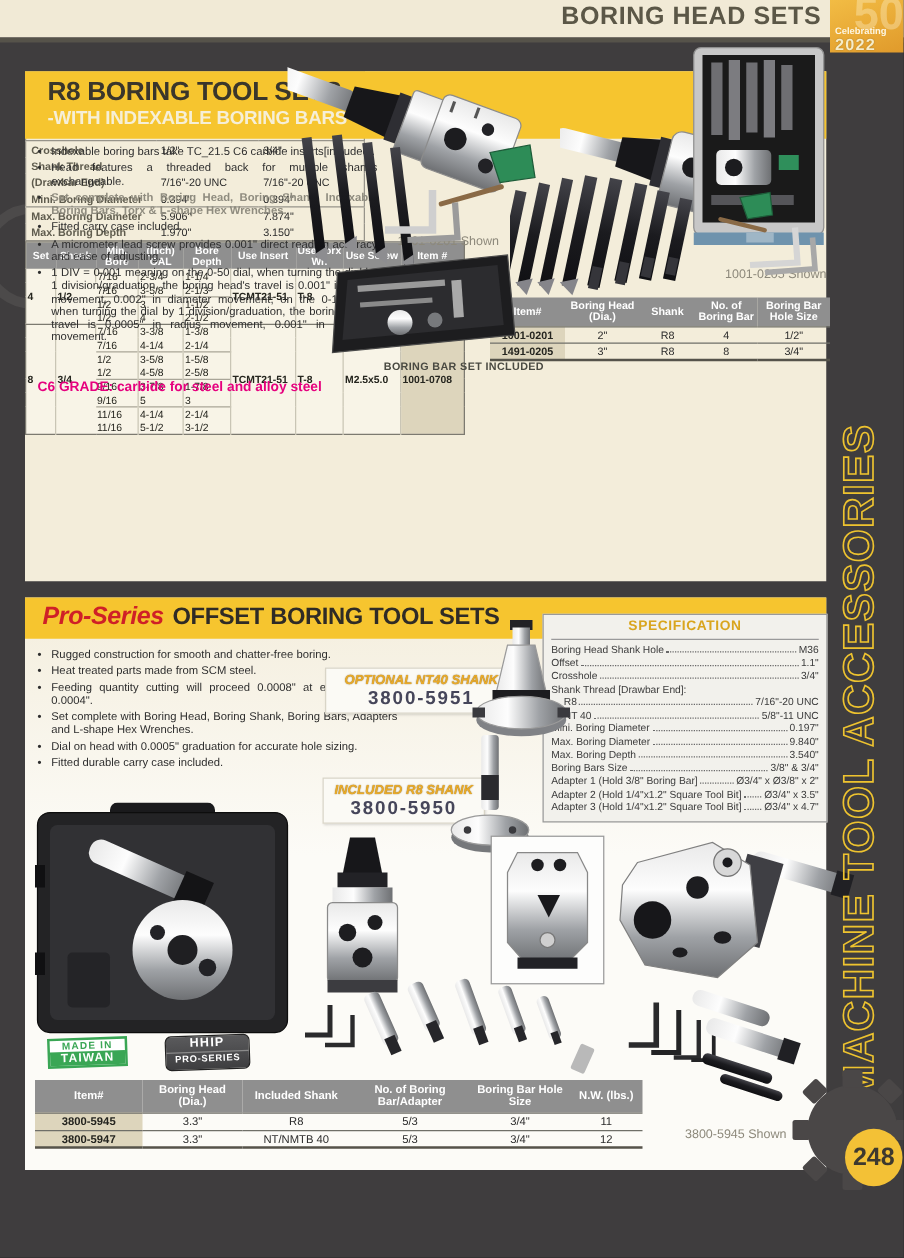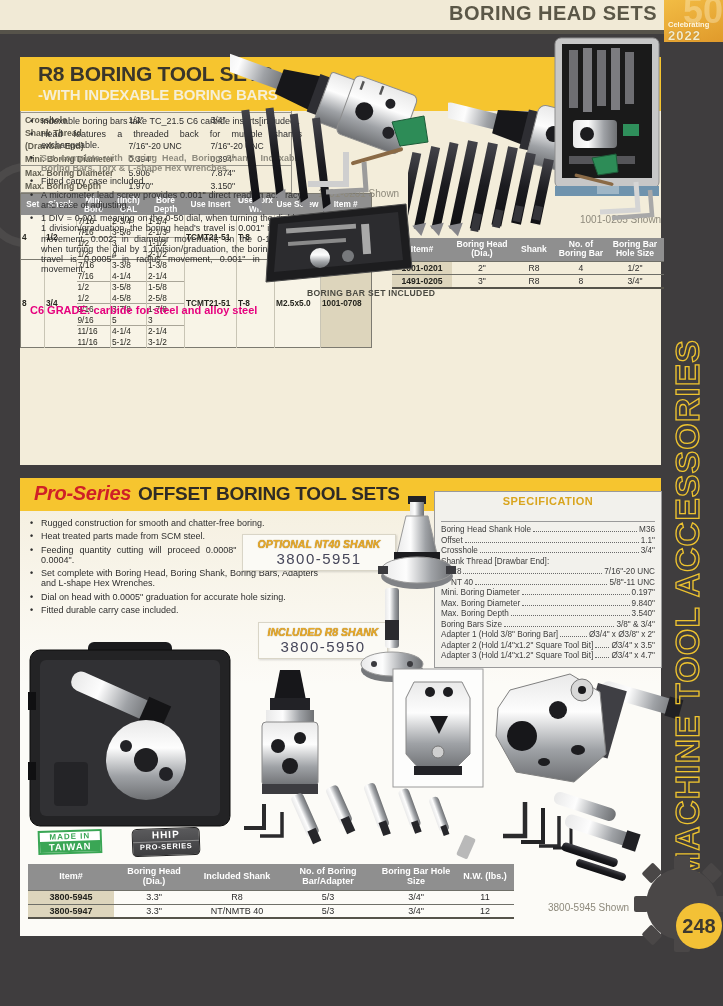--- a/index.html
+++ b/index.html
@@ -60,32 +60,32 @@
   #bbtbl{left:287px;top:240px;width:352px;font-size:8.3px;color:#26261f;border:1px solid #7c7a70;background:#f8f4e7;}
   #bbtbl th{background:#8f8f8f;color:#fff;font-weight:700;line-height:1.05;padding:2px 1px;}
   #bbtbl td{padding:0 1px;height:11px;border-left:1px solid #c9c5b5;}
   #bbtbl td:first-child{border-left:none;}
   #bbtbl td.span{font-weight:700;}
   #bbtbl tr.pair td.bar{border-top:1px solid #a9a598;}
   #bbtbl .item-cell{background:#ddd5bc;font-weight:700;}
 
   
   #specbox{position:absolute;left:414px;top:13px;width:228px;background:#f2f1ec;border:1px solid #9a9a9a;padding:3px 6px 5px;}
-  #spec-title{font-size:11px;font-weight:800;color:#d9a51e;text-align:center;letter-spacing:.5px;border-bottom:1px solid #9a9a9a;padding-bottom:14px;margin-bottom:3px;}
+  #spec-title{font-size:11px;font-weight:800;color:#d9a51e;text-align:center;letter-spacing:.5px;border-bottom:1px solid #9a9a9a;padding-bottom:4px;margin-bottom:3px;}
   .spec-row{display:flex;align-items:baseline;font-size:8.2px;color:#3c3c3c;line-height:1.28;}
   .spec-row .sl{white-space:nowrap;}
   .spec-row .dots{flex:1;border-bottom:1px dotted #6a6a6a;margin:0 2px;height:7px;}
   .spec-row .sv{white-space:nowrap;}
   .spec-row.indent .sl{padding-left:10px;}
   .spec-row.nodots .dots{border-bottom:none;}
 
   
   .optbox{position:absolute;background:#fbfaf5;border:1px solid #d9d5c7;box-shadow:1px 1px 2px rgba(0,0,0,.15);text-align:center;padding:3px 5px;}
   .optbox .olabel{font-size:10.5px;font-weight:900;font-style:italic;color:#e9aa28;text-shadow:0 0 1px #7a5608;white-space:nowrap;}
-  .optbox .oitem{font-size:15px;font-weight:400;color:#46465a;letter-spacing:1.5px;}
+  .optbox .oitem{font-size:15px;font-weight:700;color:#46465a;letter-spacing:1.5px;}
 
   
   #madein{position:absolute;left:18px;top:352px;width:64px;border:2px solid #3aa655;background:#fff;text-align:center;transform:rotate(-2deg);}
   #madein .l1{font-size:8px;font-weight:800;color:#3aa655;letter-spacing:1px;}
   #madein .l2{font-size:9.5px;font-weight:800;color:#fff;background:#3aa655;letter-spacing:1px;}
   #brand{position:absolute;left:112px;top:350px;width:68px;height:28px;background:linear-gradient(#5a5a5c,#3e3e40);border:1px solid #222;border-radius:5px;text-align:center;transform:rotate(-2deg);}
   #brand .l1{font-size:10px;font-weight:900;color:#fff;letter-spacing:1px;line-height:12px;}
   #brand .l2{font-size:7.5px;font-weight:800;color:#fff;letter-spacing:.6px;border-top:1px solid #8a8a8a;line-height:10px;}
 
   
@@ -567,21 +567,21 @@
           <span class="dots"></span>
           <span class="sv">Ø3/4" x 3.5"</span>
         </div>
       <div class="spec-row">
           <span class="sl">Adapter 3 (Hold 1/4"x1.2" Square Tool Bit]</span>
           <span class="dots"></span>
           <span class="sv">Ø3/4" x 4.7"</span>
         </div>
     </div>
 
-    <div class="optbox" style="left:222px;top:56px;width:154px">
+    <div class="optbox" style="left:240px;top:56px;width:154px">
       <div class="olabel">OPTIONAL NT40 SHANK</div>
       <div class="oitem">3800-5951</div>
     </div>
     <div class="optbox" style="left:238px;top:144px;width:130px">
       <div class="olabel">INCLUDED R8 SHANK</div>
       <div class="oitem">3800-5950</div>
     </div>
 
     <div id="madein">
       <div class="l1">MADE IN</div>

